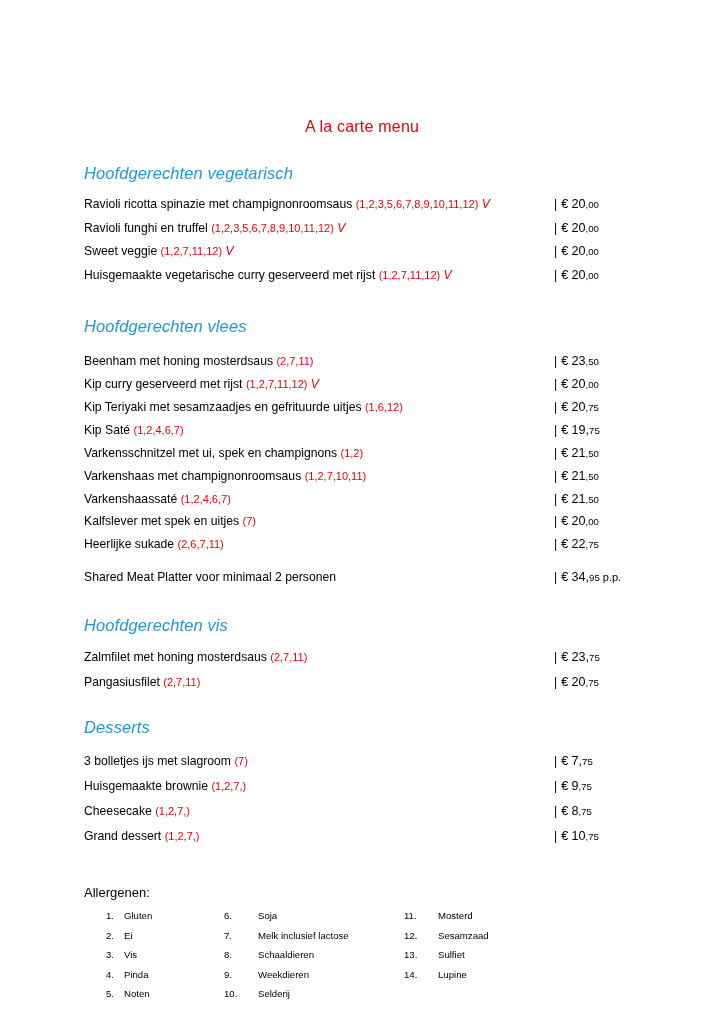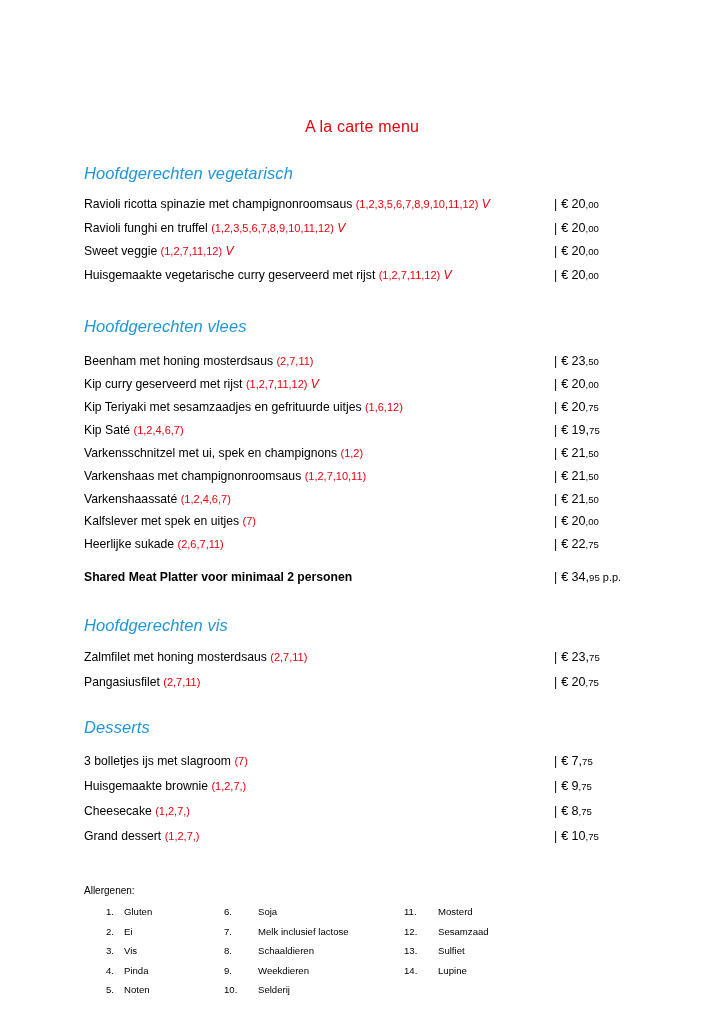--- a/index.html
+++ b/index.html
@@ -73,41 +73,41 @@
     white-space: nowrap;
     text-align: right;
   }
   .pipe {
     color: #000;
     margin-right: 4px;
   }
   .price-main { font-size: 12.6px; }
   .price-cents { font-size: 9.6px; }
   .price-suffix { font-size: 11px; }
-  .item.bold .item-name { font-weight: bold; }
+  .item.bold .item-name { font-weight: normal; }
 
   
   .section.veg .item { padding: 5.4px 0; }
   .section.vis .item { padding: 6px 0; }
   .section.desserts .item { padding: 6.2px 0; }
 
   .section.vlees { margin-top: 30px; }
   .section.vis { margin-top: 24px; }
   .section.desserts { margin-top: 24px; }
   .section.desserts .section-title { margin-bottom: 12px; }
 
   .shared-row { margin-top: 10px; padding-bottom: 8px; }
 
   .allergens {
     margin-top: 36px;
     padding-left: 0px;
     font-size: 9.6px;
   }
   .allergens-title {
-    font-size: 10px;
+    font-size: 13px;
     margin-bottom: 6px;
   }
   .allergens-grid {
     display: flex;
     gap: 0px;
   }
   .allergens-col {
     display: block;
   }
   .allergens-col.c1 { width: 140px; }

